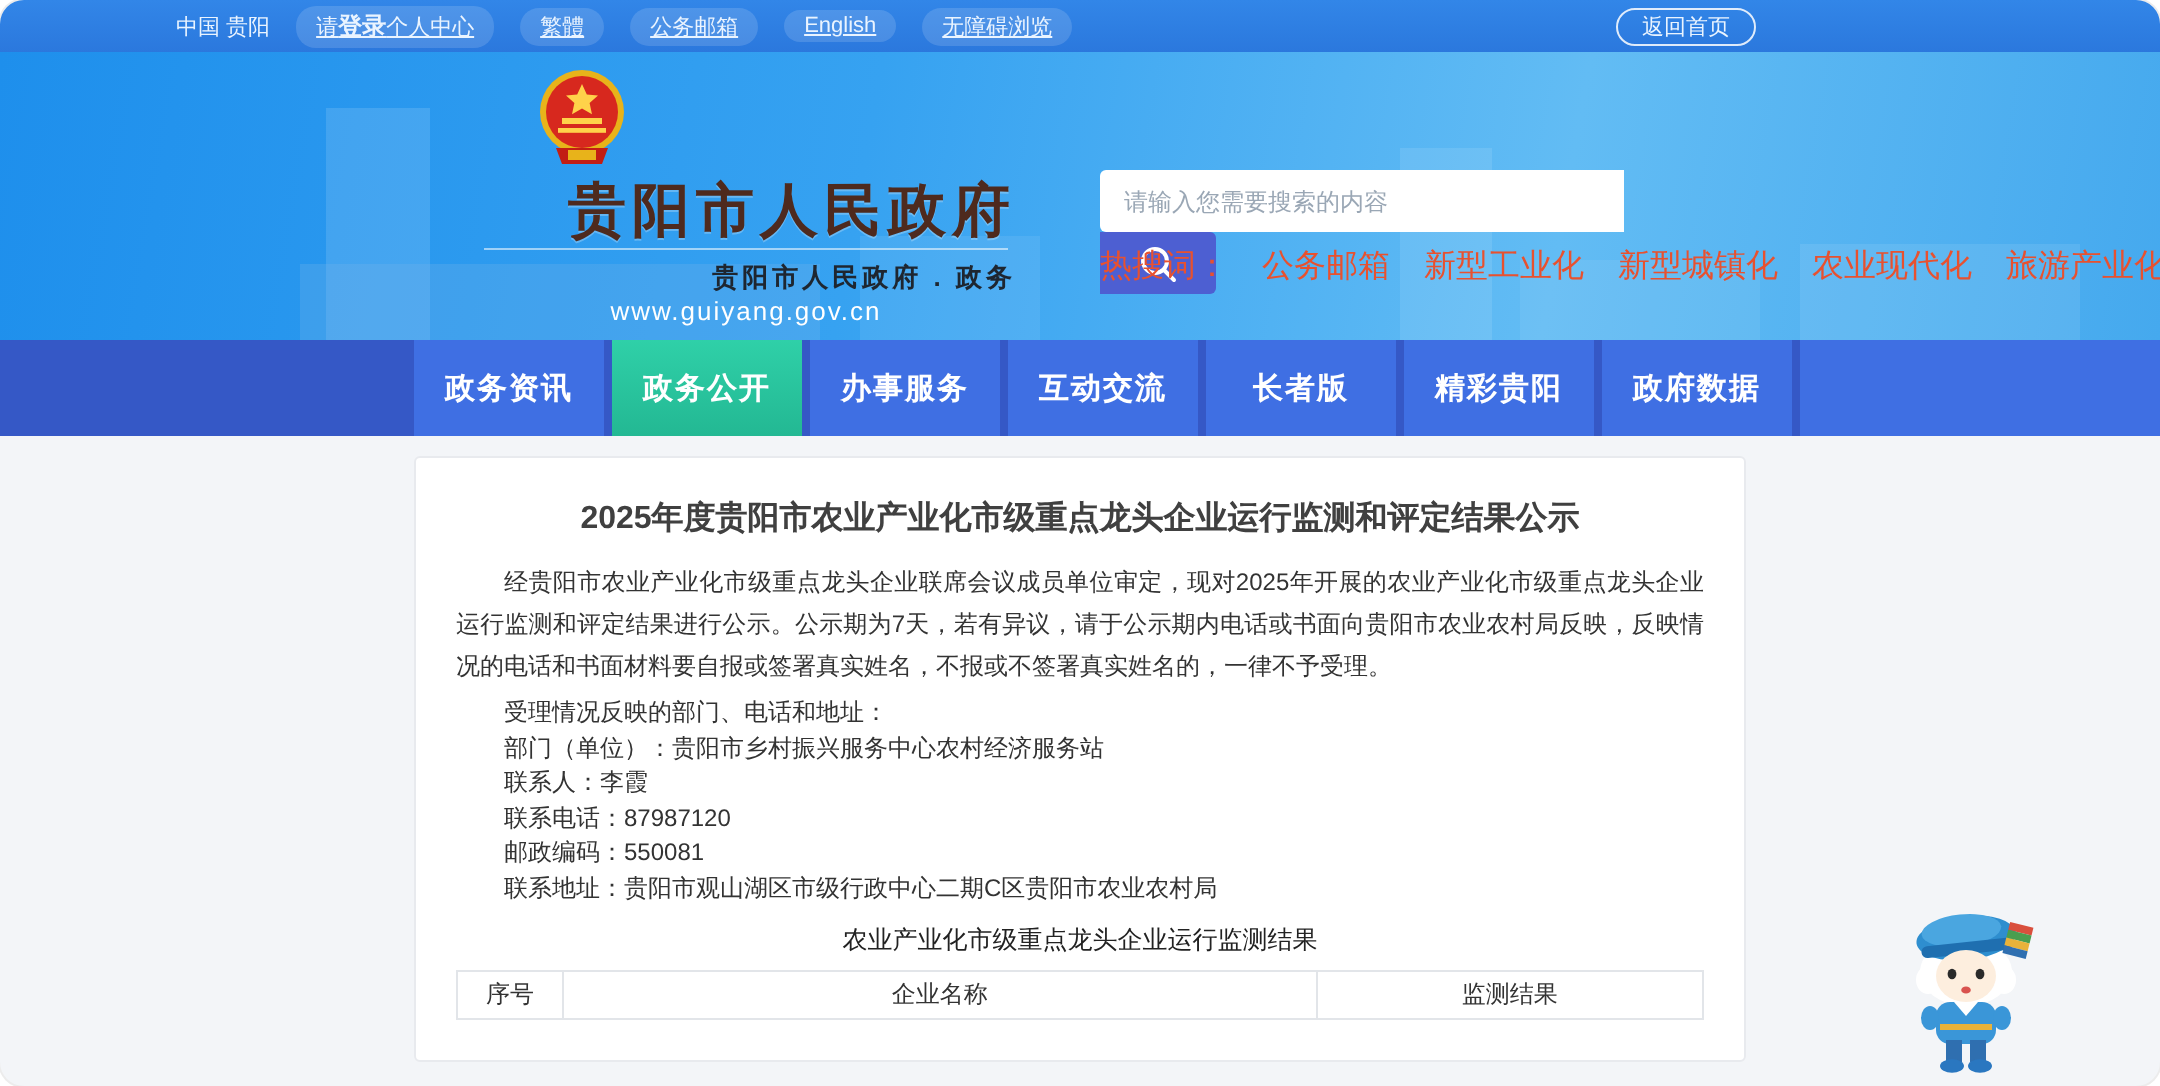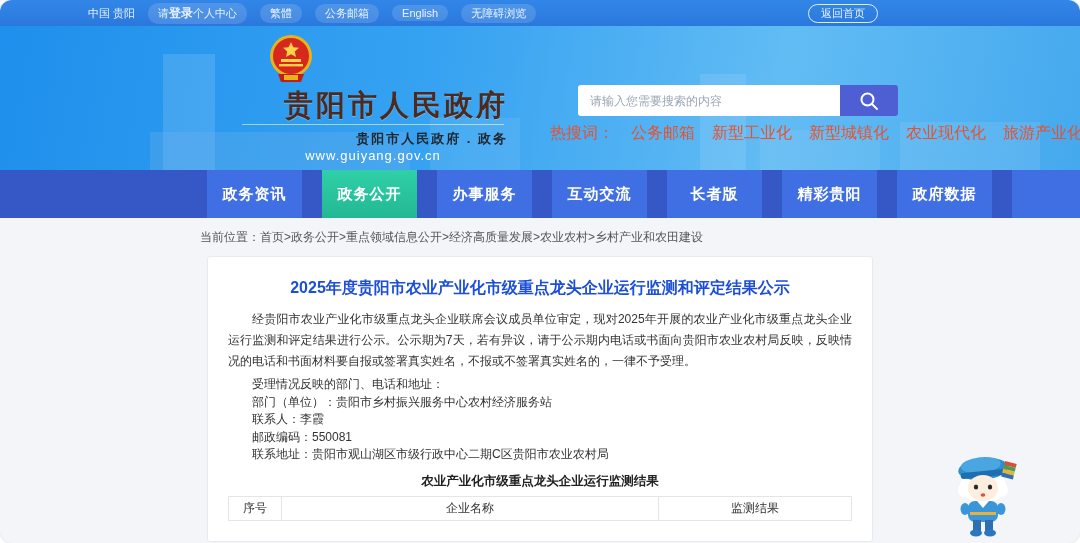--- a/index.html
+++ b/index.html
@@ -5,67 +5,67 @@
   * { margin:0; padding:0; box-sizing:border-box; }
   html,body { background:#ffffff; font-family:"Liberation Sans","DejaVu Sans",sans-serif; }
   .window { position:relative; width:1080px; height:543px; border-radius:12px; overflow:hidden;
             background:#f3f5f8; box-shadow:0 0 0 1px #ececec; }
 
   
   .topbar { height:26px; background:linear-gradient(180deg,#3286e8,#2b78dd);
             display:flex; align-items:center; padding-left:88px; gap:13px;
             font-size:11px; color:#eaf4ff; }
   .topbar .plain { white-space:nowrap; }
-  .pill { background:rgba(255,255,255,0.14); border-radius:10px; padding:2px 10px; white-space:nowrap; cursor:pointer; }
+  .pill { background:rgba(255,255,255,0.14); border-radius:10px; padding:2px 10px; white-space:nowrap; cursor:pointer;text-decoration:underline; }
   .pill b { font-size:12px; }
   .backhome { margin-left:auto; margin-right:202px; border:1px solid rgba(255,255,255,0.85);
               border-radius:10px; padding:1px 12px; font-size:11px; white-space:nowrap; cursor:pointer; }
 
   
   .banner { position:relative; height:144px; overflow:hidden;
             background:linear-gradient(100deg,#1e8fec 0%,#36a2f1 40%,#62bcf4 72%,#45a9ee 100%); }
   .bld { position:absolute; background:rgba(255,255,255,0.10); }
   .logoblock { position:absolute; left:238px; top:8px; width:270px; }
   .emblem { position:absolute; left:30px; top:0; width:46px; height:50px; }
   .sitetitle { position:absolute; left:0; top:52px; width:270px; text-align:right;
                font-size:29px; font-weight:900; color:#4e2a1e; letter-spacing:3px; white-space:nowrap;
                text-shadow:0 1px 0 rgba(255,255,255,0.25); }
   .titleline { position:absolute; left:4px; top:90px; width:262px; height:1px; background:rgba(255,255,255,0.55); }
   .sitesub { position:absolute; left:0; top:96px; width:270px; text-align:right;
              font-size:13px; font-weight:bold; color:#1e2630; letter-spacing:2px; white-space:nowrap; }
   .siteurl { position:absolute; left:0; top:114px; width:270px; text-align:center;
              font-size:13px; color:#ffffff; letter-spacing:1px; }
-  .searchwrap { position:absolute; left:578px; top:59px; display:flex; }
+  .searchwrap { position:absolute; left:550px; top:59px; display:flex;flex-direction:column; }
   .searchwrap input { width:262px; height:31px; border:none; outline:none; background:#ffffff;
                       border-radius:3px 0 0 3px; padding:0 12px; font-size:12px; color:#333; }
   .searchwrap input::placeholder { color:#9aa7b5; }
   .searchbtn { width:58px; height:31px; background:#4d5fd2; border:none; border-radius:0 3px 3px 0;
                display:flex; align-items:center; justify-content:center; cursor:pointer; }
   .hotrow { position:absolute; left:550px; top:97px; display:flex; gap:17px;
             font-size:16px; color:#e8512f; white-space:nowrap; }
   .hotrow .hw { cursor:pointer; }
 
   
-  .nav { height:48px; background:#3558c6; display:flex; padding-left:207px; gap:20px; }
+  .nav { height:48px; background:#3558c6; display:flex; padding-left:207px; gap:4px; }
   .nav .item { width:95px; height:48px; background:#3f6fe3; color:#fff; font-size:15px; font-weight:bold;
                letter-spacing:1px; display:flex; align-items:center; justify-content:center; cursor:pointer; }
   .nav .item.active { background:linear-gradient(180deg,#2fd0a8,#23b893); }
   .nav .fill { flex:1; background:#3f6fe3; }
 
   
   .breadcrumb { margin:11px 0 0 200px; font-size:12px; color:#555; }
   .panel { margin:10px 0 0 207px; width:666px; background:#ffffff; border:1px solid #e8eaee;
            border-radius:3px; padding:14px 20px 20px; }
-  .arttitle { text-align:center; font-size:16px; font-weight:bold; color:#1d4ed8; margin:6px 30px 10px; line-height:22px; }
+  .arttitle { text-align:center; font-size:16px; font-weight:bold; color:#404040; margin:6px 30px 10px; line-height:22px; }
   .meta { text-align:center; font-size:11px; color:#7a8088; margin-bottom:12px; }
   .meta span { margin:0 2px; }
   .meta .fl { color:#c4cad2; }
   .para { font-size:12px; color:#333; line-height:21px; text-indent:2em; text-align:justify; margin-bottom:4px; }
   .infoline { font-size:12px; color:#333; text-indent:2em; line-height:17.5px; margin-bottom:0; }
-  .tabletitle { text-align:center; font-size:12.5px; font-weight:bold; color:#222; margin:9px 0 6px; }
+  .tabletitle { text-align:center; font-size:12.5px; font-weight:normal; color:#222; margin:9px 0 6px; }
   table.mon { width:100%; border-collapse:collapse; table-layout:fixed; }
   table.mon th, table.mon td { border:1px solid #e2e5e9; text-align:center; font-size:12px; color:#333; }
   table.mon th { height:24px; font-weight:normal; }
   .c1 { width:8.5%; } .c2 { width:60.5%; } .c3 { width:31%; }
 
   .mascot { position:absolute; left:946px; top:450px; width:80px; height:90px; }
 </style>
 </head>
 <body>
 
@@ -130,31 +130,29 @@
     <div class="item">政务资讯</div>
     <div class="item active">政务公开</div>
     <div class="item">办事服务</div>
     <div class="item">互动交流</div>
     <div class="item">长者版</div>
     <div class="item">精彩贵阳</div>
     <div class="item">政府数据</div>
     <div class="fill"></div>
   </div>
 
-  <div class="breadcrumb">
-    <span>当前位置：</span><span>首页&gt;政务公开&gt;重点领域信息公开&gt;经济高质量发展&gt;农业农村&gt;乡村产业和农田建设</span>
-  </div>
 
   <div class="panel">
     <div class="arttitle">2025年度贵阳市农业产业化市级重点龙头企业运行监测和评定结果公示</div>
 
     <p class="para">经贵阳市农业产业化市级重点龙头企业联席会议成员单位审定，现对2025年开展的农业产业化市级重点龙头企业运行监测和评定结果进行公示。公示期为7天，若有异议，请于公示期内电话或书面向贵阳市农业农村局反映，反映情况的电话和书面材料要自报或签署真实姓名，不报或不签署真实姓名的，一律不予受理。</p>
     <p class="infoline">受理情况反映的部门、电话和地址：</p>
     <p class="infoline">部门（单位）：贵阳市乡村振兴服务中心农村经济服务站</p>
     <p class="infoline">联系人：李霞</p>
+    <p class="infoline">联系电话：87987120</p>
     <p class="infoline">邮政编码：550081</p>
     <p class="infoline">联系地址：贵阳市观山湖区市级行政中心二期C区贵阳市农业农村局</p>
 
     <div class="tabletitle">农业产业化市级重点龙头企业运行监测结果</div>
     <table class="mon">
       <thead>
         <tr>
           <th class="c1">序号</th>
           <th class="c2">企业名称</th>
           <th class="c3">监测结果</th>

